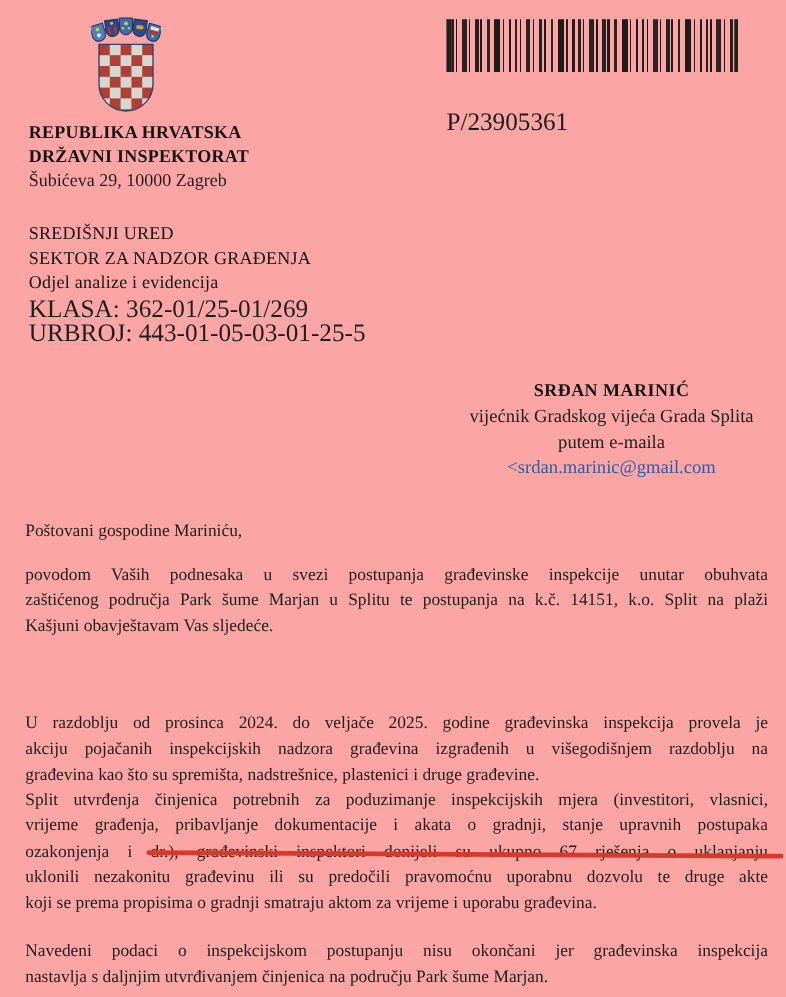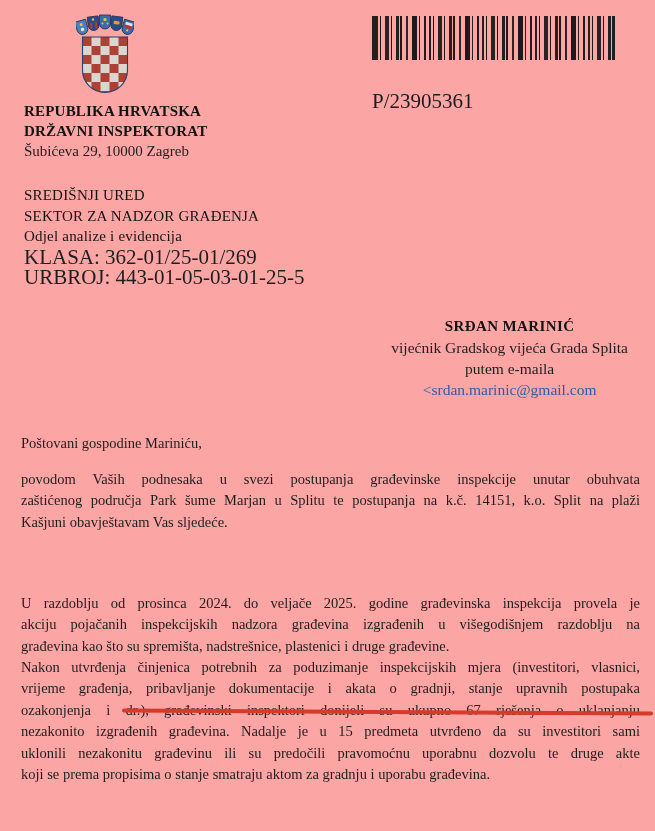--- a/index.html
+++ b/index.html
@@ -147,23 +147,26 @@
     <div class="bline">Kašjuni obavještavam Vas sljedeće.</div>
   </div>
 
   <div class="para p2">
     <div class="bline just">U razdoblju od prosinca 2024. do veljače 2025. godine građevinska inspekcija provela je</div>
     <div class="bline just">akciju pojačanih inspekcijskih nadzora građevina izgrađenih u višegodišnjem razdoblju na</div>
     <div class="bline">građevina kao što su spremišta, nadstrešnice, plastenici i druge građevine.</div>
   </div>
 
   <div class="para p3">
-    <div class="bline just">Nakon utvrđenja činjenica potrebnih za poduzimanje inspekcijskih mjera (investitori, vlasnici,</div>
+    <div class="bline just">Split utvrđenja činjenica potrebnih za poduzimanje inspekcijskih mjera (investitori, vlasnici,</div>
     <div class="bline just">vrijeme građenja, pribavljanje dokumentacije i akata o gradnji, stanje upravnih postupaka</div>
     <div class="bline just">ozakonjenja i dr.), građevinski inspektori donijeli su ukupno 67 rješenja o uklanjanju</div>
-    <div class="bline just">nezakonito izgrađenih građevina. Nadalje je u 15 predmeta utvrđeno da su investitori sami</div>
     <div class="bline just">uklonili nezakonitu građevinu ili su predočili pravomoćnu uporabnu dozvolu te druge akte</div>
-    <div class="bline">koji se prema propisima o stanje smatraju aktom za gradnju i uporabu građevina.</div>
+    <div class="bline">koji se prema propisima o gradnji smatraju aktom za vrijeme i uporabu građevina.</div>
     <div class="red-underline"></div>
   </div>
 
+  <div class="para p4">
+    <div class="bline just">Navedeni podaci o inspekcijskom postupanju nisu okončani jer građevinska inspekcija</div>
+    <div class="bline">nastavlja s daljnjim utvrđivanjem činjenica na području Park šume Marjan.</div>
+  </div>
 
 </div>
 
 </body></html>

